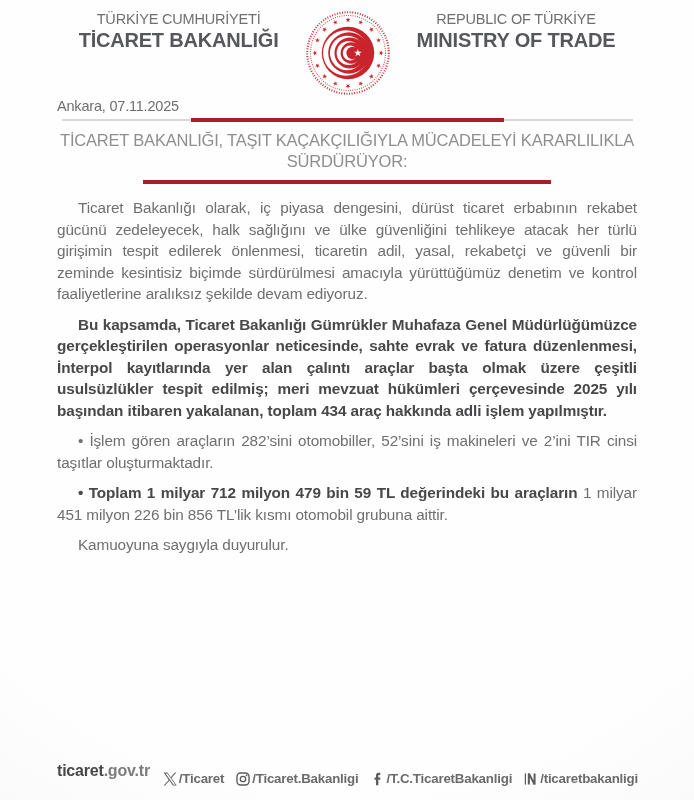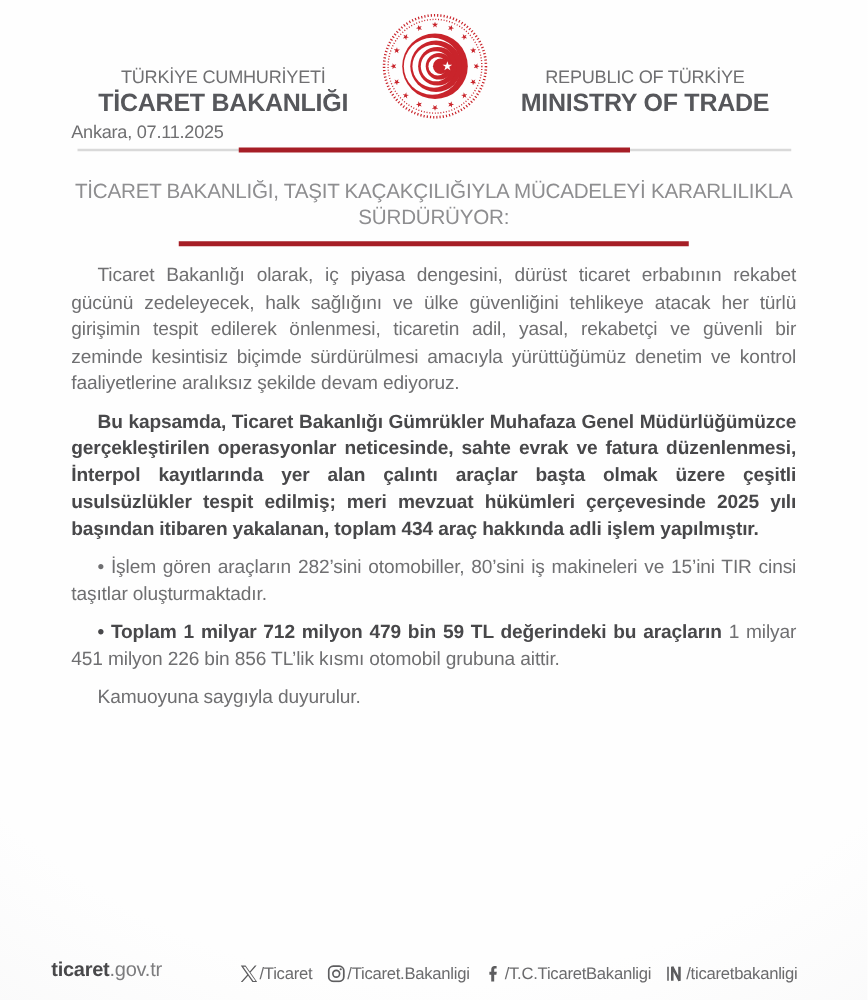--- a/index.html
+++ b/index.html
@@ -7,49 +7,49 @@
   body {
     width:694px; height:800px;
     font-family:"Liberation Sans", sans-serif;
     background: radial-gradient(130% 110% at 50% 38%, #fefefe 55%, #f1f1f2 100%);
     overflow:hidden; position:relative;
     -webkit-font-smoothing:antialiased;
   }
   .page { width:694px; height:800px; position:relative; }
 
   
-  .header { display:flex; align-items:flex-end; justify-content:center; gap:26px; padding-top:10px; }
+  .header { display:flex; align-items:flex-start; justify-content:center; gap:26px; padding-top:10px; }
   .org { text-align:center; line-height:1.25; letter-spacing:-0.2px; }
   .org .l1 { font-size:14.5px; color:#6f6f71; }
   .org .l2 { font-size:20px; font-weight:bold; color:#56575b; }
   .logo svg { width:86px; height:86px; display:block; }
 
   
   .dateline { margin:2px 0 0 57px; font-size:14.5px; color:#6f6f71; letter-spacing:-0.2px; }
   .rule { position:relative; margin:4px auto 0; width:571px; height:4px; }
   .rule-gray { position:absolute; top:1px; left:0; width:571px; height:2px; background:#d9d9d9; }
   .rule-red  { position:absolute; top:0; left:129px; width:313px; height:4px; background:#a61e26; }
 
   
-  .subtitle { margin:21px auto 0; max-width:575px; text-align:center;
+  .subtitle { margin:8px auto 0; max-width:575px; text-align:center;
               font-size:16.5px; line-height:21px; font-weight:400; color:#8e8e90; letter-spacing:-0.2px; }
   .title { margin:9px auto 0; max-width:608px; text-align:center;
            font-size:18.5px; line-height:23px; font-weight:700; color:#3d3e40; letter-spacing:-0.2px; }
   .title-rule { width:408px; height:4px; background:#a61e26; margin:8px auto 0; }
 
   
   .content { margin:4px 57px 0; font-size:15.3px; line-height:21.5px;
              color:#6f6f71; text-align:justify; letter-spacing:-0.1px; }
   .content p { margin:9px 0 0; text-indent:21px; }
   .content p.first { margin-top:13px; }
   .bold { font-weight:700; color:#48484a; }
 
   
-  .footer { position:absolute; left:41px; right:56px; bottom:14px;
-            display:flex; justify-content:space-between; align-items:flex-end; }
+  .footer { position:absolute; left:57px; right:56px; bottom:14px;
+            display:flex; justify-content:space-between; align-items:center;font-weight:bold; }
   .site { font-size:16px; color:#7c7c7e; letter-spacing:-0.2px; }
   .site b { color:#48484a; }
   .socials { display:flex; align-items:center; gap:12px; }
   .social { display:flex; align-items:center; gap:2px; font-size:13.3px; color:#6b6b6d; letter-spacing:-0.2px;margin-top:16px; }
   .social .icon { display:flex; align-items:center; }
   .social .icon svg { width:14px; height:14px; display:block; }
 </style>
 </head>
 <body>
 
@@ -110,21 +110,21 @@
     <div class="rule-gray"></div>
     <div class="rule-red"></div>
   </div>
 
   <div class="subtitle">TİCARET BAKANLIĞI, TAŞIT KAÇAKÇILIĞIYLA MÜCADELEYİ KARARLILIKLA SÜRDÜRÜYOR:</div>
   <div class="title-rule"></div>
 
   <div class="content">
     <p class="first">Ticaret Bakanlığı olarak, iç piyasa dengesini, dürüst ticaret erbabının rekabet gücünü zedeleyecek, halk sağlığını ve ülke güvenliğini tehlikeye atacak her türlü girişimin tespit edilerek önlenmesi, ticaretin adil, yasal, rekabetçi ve güvenli bir zeminde kesintisiz biçimde sürdürülmesi amacıyla yürüttüğümüz denetim ve kontrol faaliyetlerine aralıksız şekilde devam ediyoruz.</p>
     <p class="bold">Bu kapsamda, Ticaret Bakanlığı Gümrükler Muhafaza Genel Müdürlüğümüzce gerçekleştirilen operasyonlar neticesinde, sahte evrak ve fatura düzenlenmesi, İnterpol kayıtlarında yer alan çalıntı araçlar başta olmak üzere çeşitli usulsüzlükler tespit edilmiş; meri mevzuat hükümleri çerçevesinde 2025 yılı başından itibaren yakalanan, toplam 434 araç hakkında adli işlem yapılmıştır.</p>
-    <p>• İşlem gören araçların 282’sini otomobiller, 80’sini iş makineleri ve 15’ini TIR cinsi taşıtlar oluşturmaktadır.</p>
+    <p>• İşlem gören araçların 282’sini otomobiller, 52’sini iş makineleri ve 2’ini TIR cinsi taşıtlar oluşturmaktadır.</p>
     <p><span class="bold">• Toplam 1 milyar 712 milyon 479 bin 59 TL değerindeki bu araçların</span><span> 1 milyar 451 milyon 226 bin 856 TL’lik kısmı otomobil grubuna aittir.</span></p>
     <p>Kamuoyuna saygıyla duyurulur.</p>
   </div>
 
   <div class="footer">
     <div class="site"><b>ticaret</b><span>.gov.tr</span></div>
 
     <div class="socials">
 
       <div class="social">

